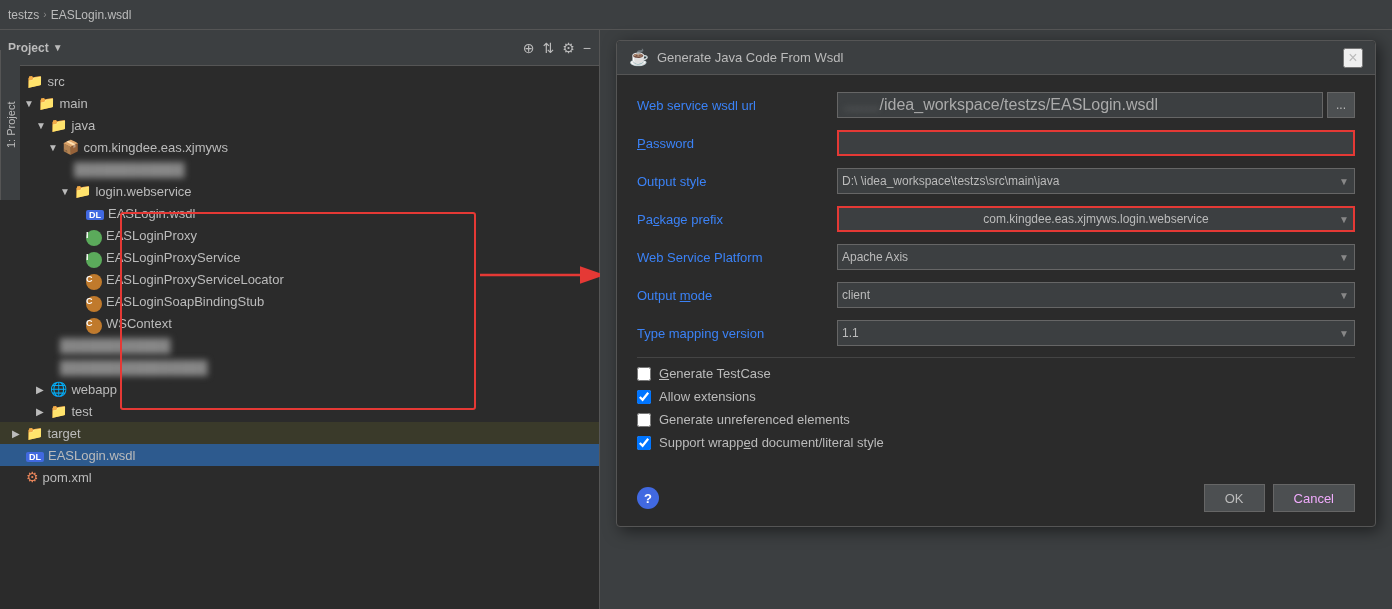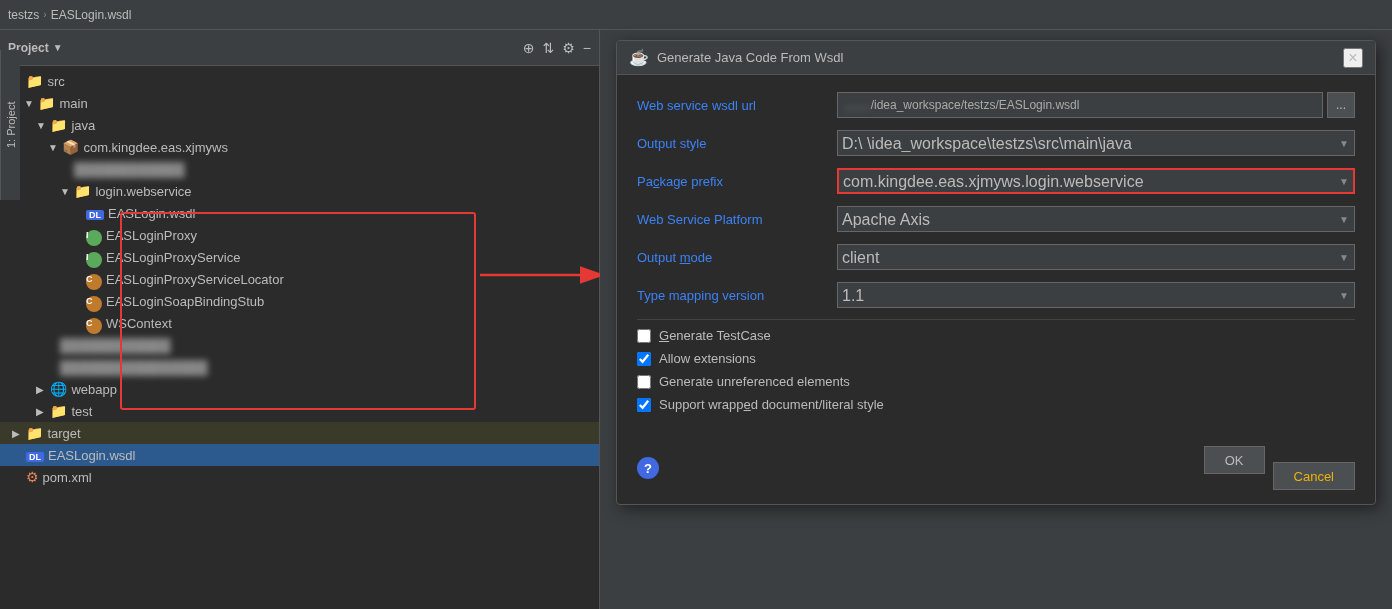--- a/index.html
+++ b/index.html
@@ -198,21 +198,21 @@
       border: 2px solid #e53935;
     }
 
     .form-select {
       flex: 1;
       height: 26px;
       background: #3c3f41;
       border: 1px solid #666;
       color: #bbbbbb;
       padding: 0 4px;
-      font-size: 16px;
+      font-size: 12px;
       outline: none;
       appearance: none;
       -webkit-appearance: none;
       cursor: pointer;
       position: relative;
     }
 
     .select-wrap {
       flex: 1;
       position: relative;
@@ -241,21 +241,21 @@
       white-space: nowrap;
     }
 
     .wsdl-url-display {
       flex: 1;
       height: 26px;
       background: #3c3f41;
       border: 1px solid #666;
       color: #aaaaaa;
       padding: 0 6px;
-      font-size: 12px;
+      font-size: 16px;
       display: flex;
       align-items: center;
       overflow: hidden;
     }
     .wsdl-url-blurred {
       filter: blur(3px);
       display: inline-block;
     }
 
     
@@ -308,27 +308,27 @@
       font-size: 13px;
       cursor: pointer;
       border: 1px solid #666;
     }
     .btn-ok {
       background: #4c4f51;
       color: #bbbbbb;
     }
     .btn-cancel {
       background: #4c4f51;
-      color: #eab308;
-      margin-top: 16px;
+      color: #f0abfc;
     }
 
     
     .pkg-highlight {
       border: 2px solid #e53935 !important;
+      text-align: center;
     }
 
     .file-row-selected {
       background: #2d5a8e !important;
     }
 
     .divider-line {
       border-top: 1px solid #444;
       margin: 8px 0;
     }
@@ -539,20 +539,28 @@
           <div class="form-control-wrap">
             <div class="wsdl-url-display">
               <span class="wsdl-url-blurred">........</span>
               <span>/idea_workspace/testzs/EASLogin.wsdl</span>
             </div>
             <button class="btn-browse">...</button>
           </div>
         </div>
 
 
+        <div class="form-row">
+          <div class="form-label">
+            <u>P</u>assword
+          </div>
+          <div class="form-control-wrap">
+            <input type="password" class="form-input highlighted-input" style="border: 2px solid rgb(229, 57, 53);">
+          </div>
+        </div>
 
         <div class="form-row">
           <div class="form-label">Output style</div>
           <div class="form-control-wrap">
             <div class="select-wrap">
               <select class="form-select">
                 <option>D:\        \idea_workspace\testzs\src\main\java</option>
               </select>
               <span class="select-arrow">▼</span>
             </div>

